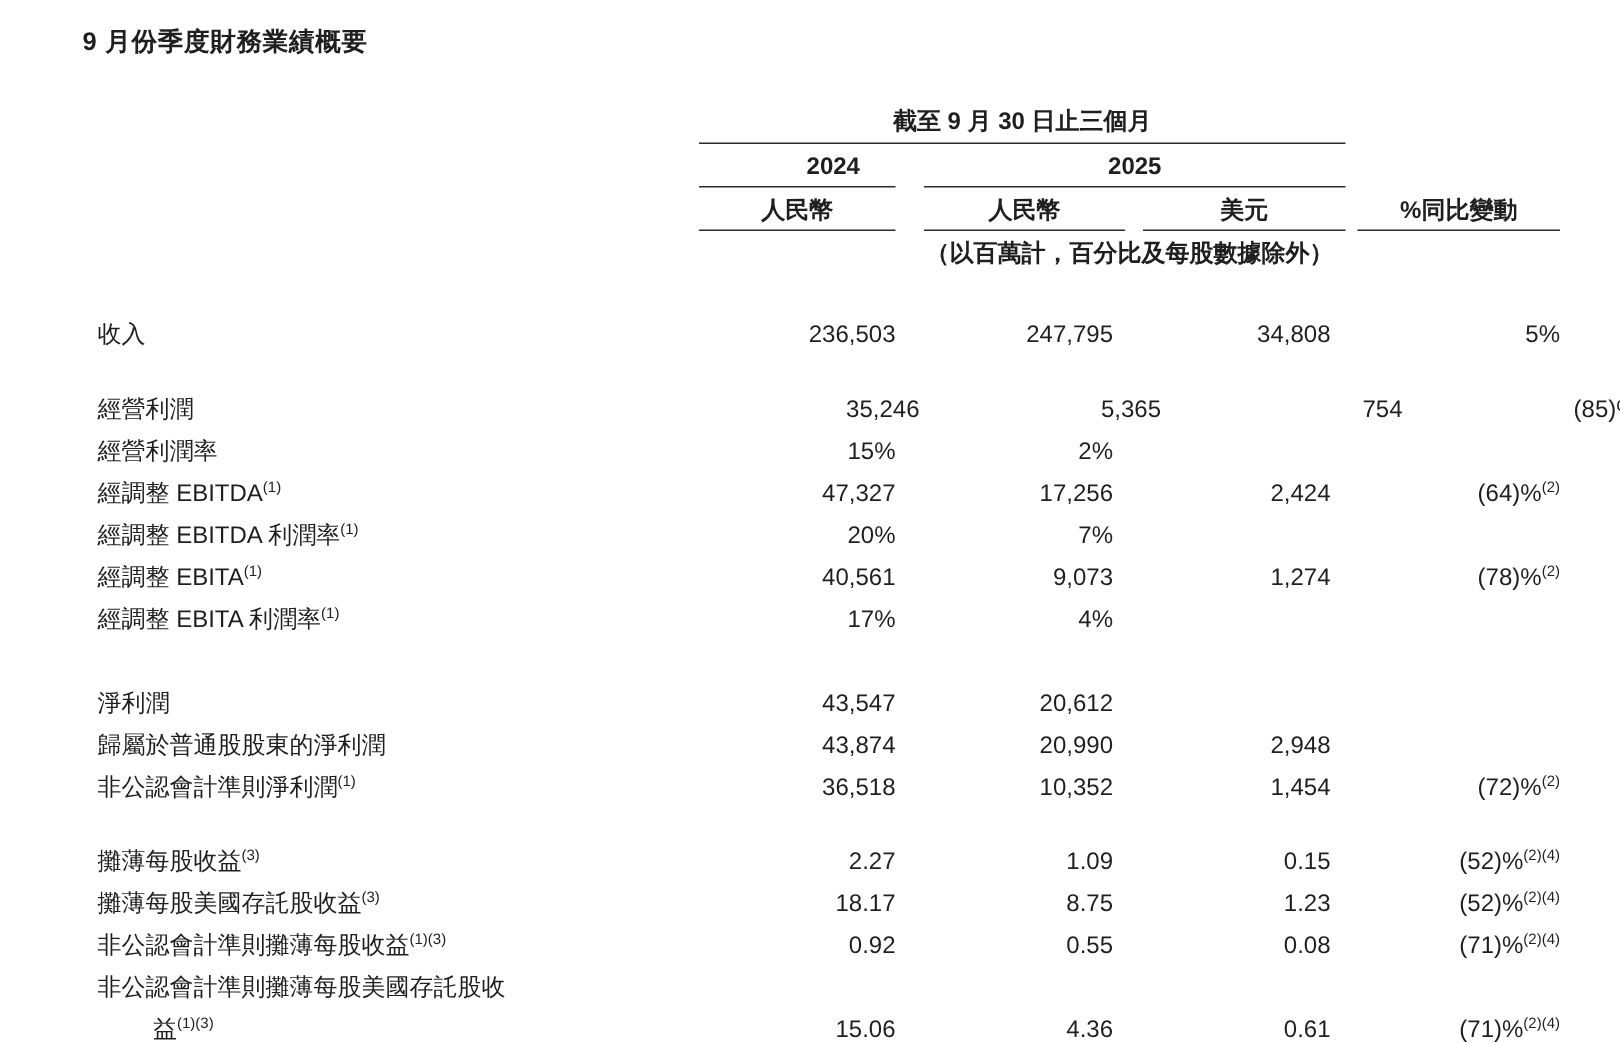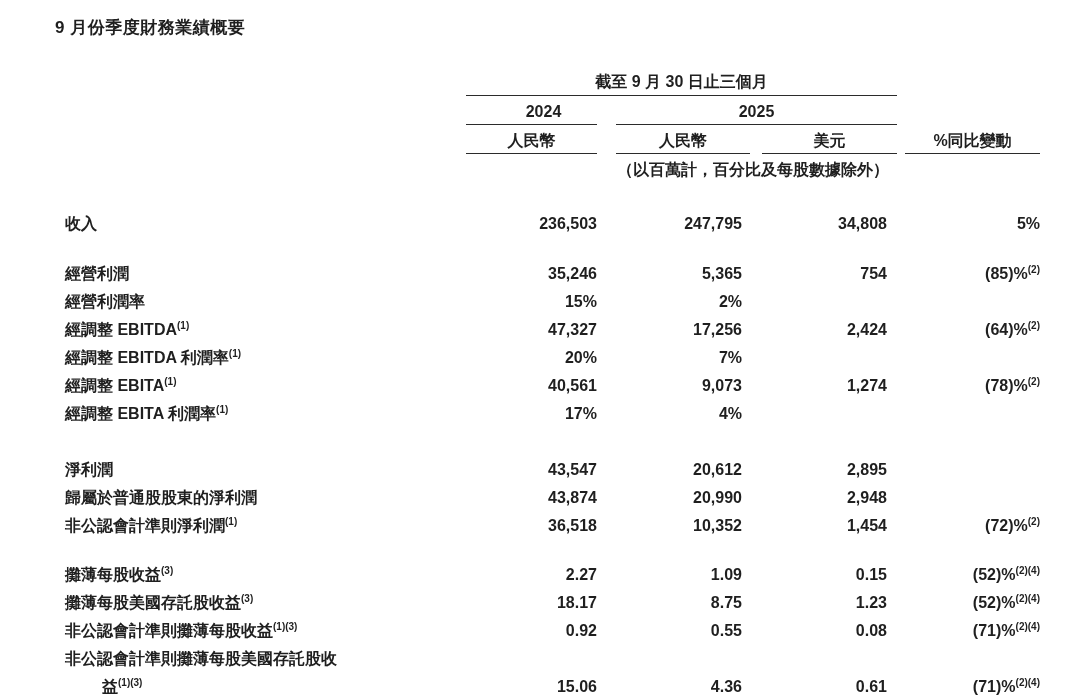--- a/index.html
+++ b/index.html
@@ -40,21 +40,20 @@
     left: 65px;
     top: 210px;
     width: 975px;
   }
   .trow {
     display: grid;
     grid-template-columns: 375px 157px 145px 145px 153px;
     height: 28px;
     line-height: 28px;
     white-space: nowrap;
-    font-weight: bold;
   }
   .label { text-align: left; overflow: visible; }
   .num { text-align: right; }
   sup {
     font-size: 10px;
     line-height: 0;
     vertical-align: baseline;
     position: relative;
     top: -6px;
   }
@@ -63,21 +62,21 @@
 <body>
 
 <div class="page">
 
   <div class="title">9 月份季度財務業績概要</div>
 
   <div>
     <div class="hdr" style="left:466px; top:70px; width:431px;">截至 9 月 30 日止三個月</div>
     <div class="rule" style="left:466px; top:95px; width:431px;"></div>
 
-    <div class="hdr" style="left:478px; top:100px; width:131px;text-align:center;">2024</div>
+    <div class="hdr" style="left:490px; top:100px; width:131px;text-align:center;">2024</div>
     <div class="hdr" style="left:616px; top:100px; width:281px;">2025</div>
     <div class="rule" style="left:466px; top:124px; width:131px;"></div>
     <div class="rule" style="left:616px; top:124px; width:281px;"></div>
 
     <div class="hdr" style="left:466px; top:129px; width:131px;">人民幣</div>
     <div class="hdr" style="left:616px; top:129px; width:134px;">人民幣</div>
     <div class="hdr" style="left:762px; top:129px; width:135px;">美元</div>
     <div class="hdr" style="left:905px; top:129px; width:135px;">%同比變動</div>
     <div class="rule" style="left:466px; top:153px; width:131px;"></div>
     <div class="rule" style="left:616px; top:153px; width:134px;"></div>
@@ -88,21 +87,21 @@
   </div>
 
   <div class="rows">
       <div class="trow">
     <div class="label"><span class="lab-text">收入</span><sup></sup></div>
     <div class="num">236,503</div>
     <div class="num">247,795</div>
     <div class="num">34,808</div>
     <div class="num yoy"><span class="yoy-text">5%</span><sup></sup></div>
   </div>
-      <div class="trow" style="margin-top: 22px;">
+      <div class="trow" style="margin-top: 22px; gap: 16px;">
     <div class="label"><span class="lab-text">經營利潤</span><sup></sup></div>
     <div class="num">35,246</div>
     <div class="num">5,365</div>
     <div class="num">754</div>
     <div class="num yoy"><span class="yoy-text">(85)%</span><sup>(2)</sup></div>
   </div>
       <div class="trow">
     <div class="label"><span class="lab-text">經營利潤率</span><sup></sup></div>
     <div class="num">15%</div>
     <div class="num">2%</div>
@@ -134,21 +133,20 @@
     <div class="label"><span class="lab-text">經調整 EBITA 利潤率</span><sup>(1)</sup></div>
     <div class="num">17%</div>
     <div class="num">4%</div>
     <div class="num"></div>
     <div class="num yoy"><span class="yoy-text"></span><sup></sup></div>
   </div>
       <div class="trow" style="margin-top: 28px;">
     <div class="label"><span class="lab-text">淨利潤</span><sup></sup></div>
     <div class="num">43,547</div>
     <div class="num">20,612</div>
-    <div class="num">2,895</div>
   </div>
       <div class="trow">
     <div class="label"><span class="lab-text">歸屬於普通股股東的淨利潤</span><sup></sup></div>
     <div class="num">43,874</div>
     <div class="num">20,990</div>
     <div class="num">2,948</div>
   </div>
       <div class="trow">
     <div class="label"><span class="lab-text">非公認會計準則淨利潤</span><sup>(1)</sup></div>
     <div class="num">36,518</div>

